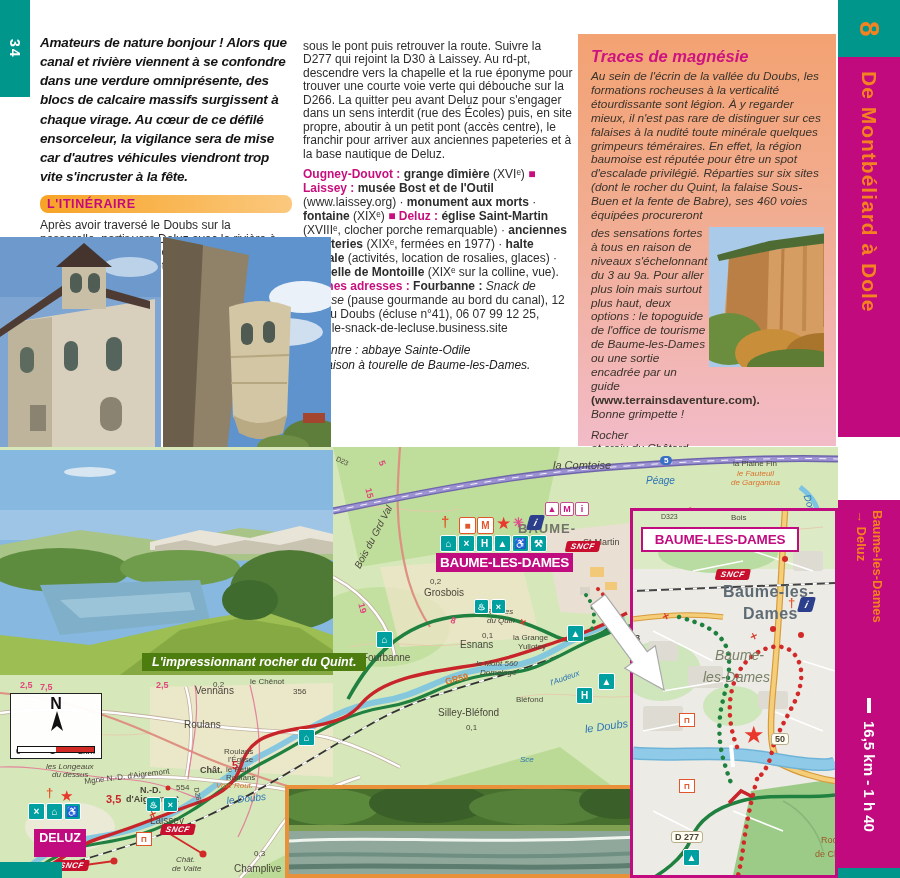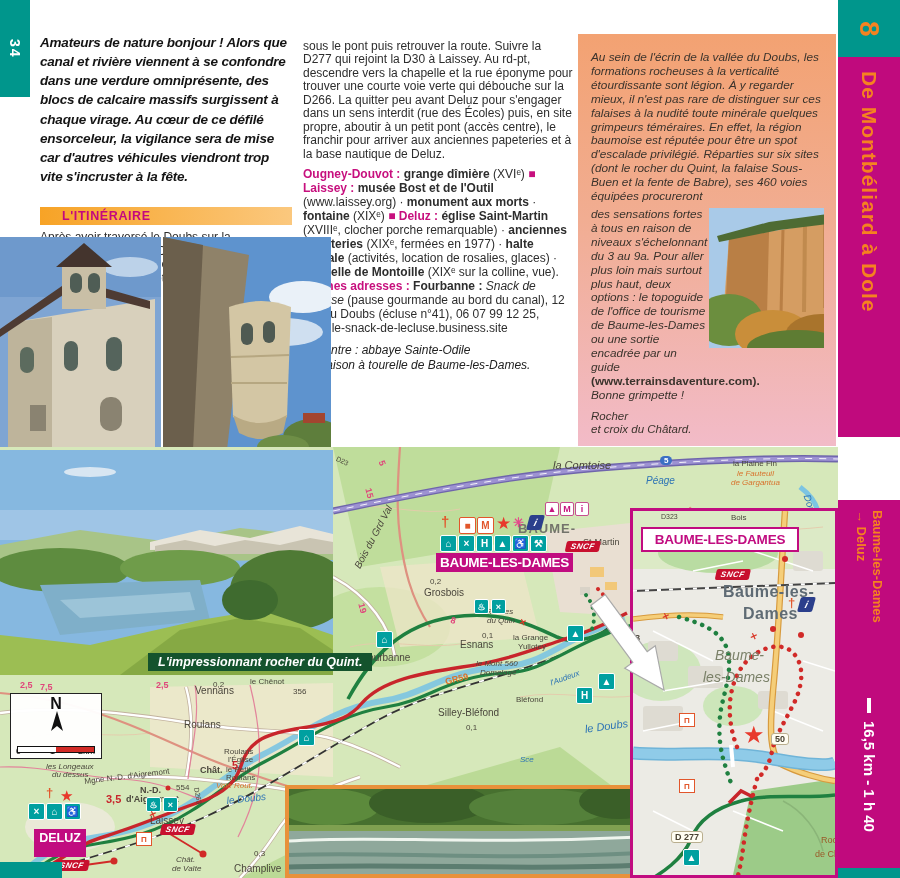--- a/index.html
+++ b/index.html
@@ -6,23 +6,23 @@
   .page{position:relative;width:900px;height:878px;background:#fff;overflow:hidden;
         font-family:"Liberation Sans",sans-serif;color:#222;}
   .vtext{writing-mode:vertical-rl;}
   
   .tab34{position:absolute;left:0;top:0;width:30px;height:97px;background:#00968C;
          display:flex;align-items:center;justify-content:center;}
   .tab34 span{color:#fff;font-weight:bold;font-size:14px;letter-spacing:2px;}
   
   .col1{position:absolute;left:40px;top:33px;width:252px;}
   .intro{font-style:italic;font-weight:bold;font-size:13.5px;line-height:1.42;color:#141414;letter-spacing:-.2px;}
-  .secbar{margin-top:21px;background:linear-gradient(90deg,#F7A326,#FBC87E);
+  .secbar{margin-top:9px;background:linear-gradient(90deg,#F7A326,#FBC87E);
           color:#C4087E;font-weight:bold;font-size:12.5px;letter-spacing:.6px;
-          padding:2px 22px;}
+          padding:2px 7px;border-radius:8px;}
   .bodytxt{margin-top:6px;font-size:12px;line-height:1.12;color:#2d2d2d;}
   .col2{position:absolute;left:303px;top:40px;width:270px;}
   .col2 .bodytxt{margin-top:0;}
   .note{margin-top:3px;font-size:12px;line-height:1.12;color:#2d2d2d;}
   .mg{color:#C7107E;}
   .b{font-weight:bold;}
   .it{font-style:italic;}
   .npm-body{margin-top:6px;font-size:12px;line-height:1.17;color:#2d2d2d;}
   .cicontre{margin-top:8px;font-style:italic;font-size:12px;line-height:1.25;white-space:pre-line;color:#222;}
   
@@ -91,21 +91,21 @@
   .deluz-banner{left:34px;top:382px;width:52px;height:28px;font-size:12.5px;line-height:18px;}
   .compass{position:absolute;left:10px;top:246px;width:90px;height:64px;background:rgba(255,255,255,.96);
            border:1.5px solid #222;z-index:3;}
   .compass .n{position:absolute;top:1px;left:0;width:100%;text-align:center;font-weight:bold;font-size:16px;color:#111;}
   .compass .ns{position:absolute;left:39px;top:17px;}
   .scale-nums{position:absolute;bottom:12px;left:5px;width:80px;font-size:9px;color:#111;}
   .scale-nums span{position:absolute;}
   .scale-bar{position:absolute;bottom:5px;left:6px;width:76px;height:5px;border:1px solid #111;display:flex;}
   .scale-bar .w{width:38px;background:#fff;}
   .scale-bar .r{width:38px;background:#D22B26;}
-  .land-cap{position:absolute;left:148px;top:206px;background:#14532d;color:#fff;
+  .land-cap{position:absolute;left:142px;top:206px;background:#4d7c0f;color:#fff;
             font-style:italic;font-weight:bold;font-size:12.5px;padding:2px 10px;z-index:3;}
   .teal-strip{position:absolute;left:0;top:415px;width:62px;height:16px;background:#00968C;z-index:3;}
   .photo-land{left:0;top:3px;width:333px;height:225px;z-index:2;}
   .photo-river{position:absolute;left:285px;top:338px;width:352px;height:85px;border:4px solid #E8913A;
                overflow:hidden;z-index:4;}
   .inset{position:absolute;left:630px;top:61px;width:208px;height:370px;border:3px solid #C10C80;
          box-sizing:border-box;background:#ECEBE5;overflow:hidden;z-index:5;}
   .inset-title{position:absolute;left:8px;top:16px;width:158px;height:25px;background:#fff;
                border:2px solid #C10C80;color:#C10C80;font-weight:bold;font-size:13.5px;
                text-align:center;line-height:21px;box-sizing:border-box;z-index:4;letter-spacing:-.2px;}
@@ -165,20 +165,21 @@
       <rect x="100" y="84" width="12" height="22" rx="6" fill="#4F5A52"></rect>
       <line x1="68" y1="120" x2="126" y2="118" stroke="#B6A781" stroke-width="2"></line>
       <line x1="68" y1="146" x2="124" y2="146" stroke="#B6A781" stroke-width="2"></line>
       <ellipse cx="150" cy="200" rx="30" ry="18" fill="#5E7E3C"></ellipse>
       <ellipse cx="120" cy="210" rx="26" ry="12" fill="#6E8E46"></ellipse>
       <rect x="140" y="176" width="22" height="10" fill="#A3452F"></rect>
     </svg>
   </div>
 
   <div class="panel">
+    <div class="mag-title">Traces de magnésie</div>
     <div class="mag-body">Au sein de l'écrin de la vallée du Doubs, les formations rocheuses à la verticalité étourdissante sont légion. À y regarder mieux, il n'est pas rare de distinguer sur ces falaises à la nudité toute minérale quelques grimpeurs téméraires. En effet, la région baumoise est réputée pour être un spot d'escalade privilégié. Réparties sur six sites (dont le rocher du Quint, la falaise Sous-Buen et la fente de Babre), ses 460 voies équipées procureront</div>
     <div class="mag-row">
       <div class="mag-col">
         <div><span class="it">des sensations fortes à tous en raison de niveaux s'échelonnant du 3 au 9a. Pour aller plus loin mais surtout plus haut, deux options : le topoguide de l'office de tourisme de Baume-les-Dames ou une sortie encadrée par un guide </span><span class="b">(www.terrainsdaventure.com).</span><span class="it"> Bonne grimpette !</span></div>
         <div class="mag-cap">Rocher
 et croix du Châtard.</div>
       </div>
       <div class="mag-photo">
         <svg width="134" height="140">
           <rect width="134" height="140" fill="#A9CAE8"></rect>

